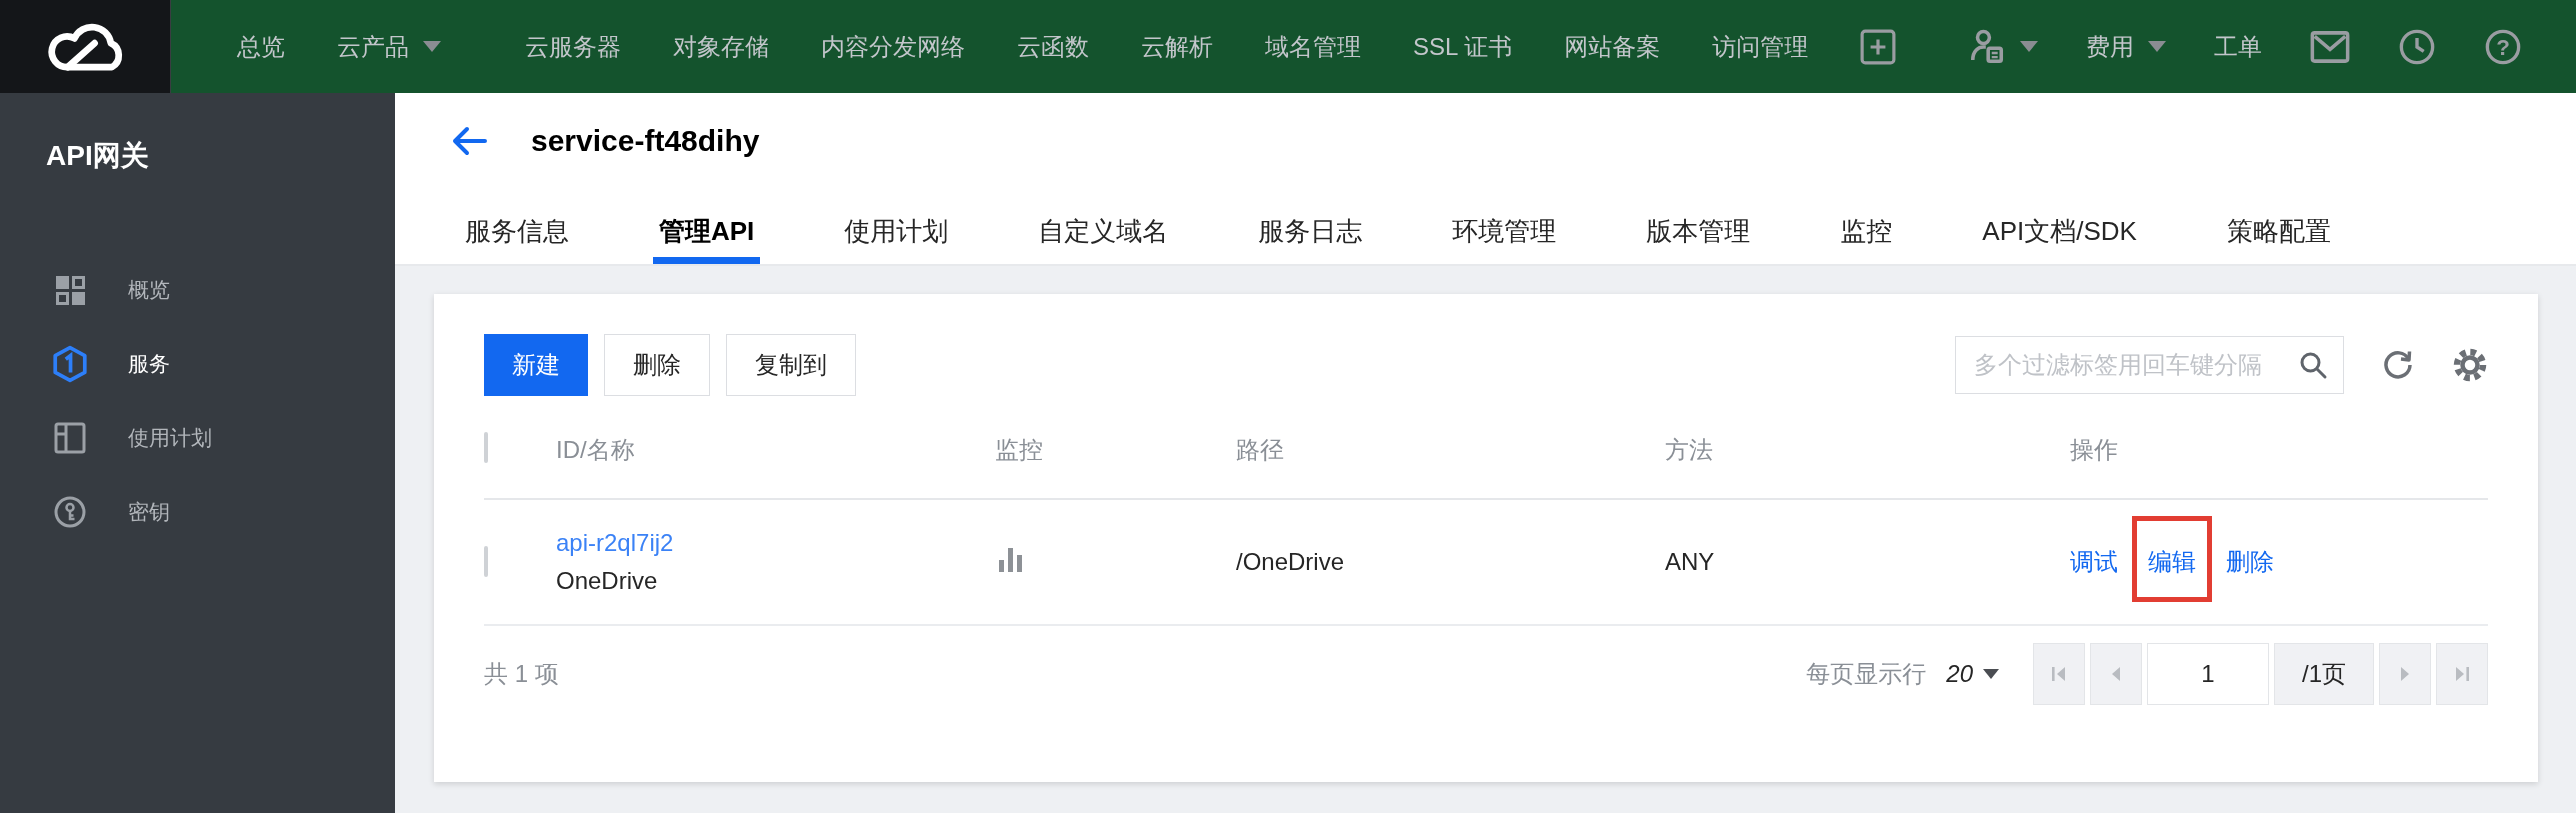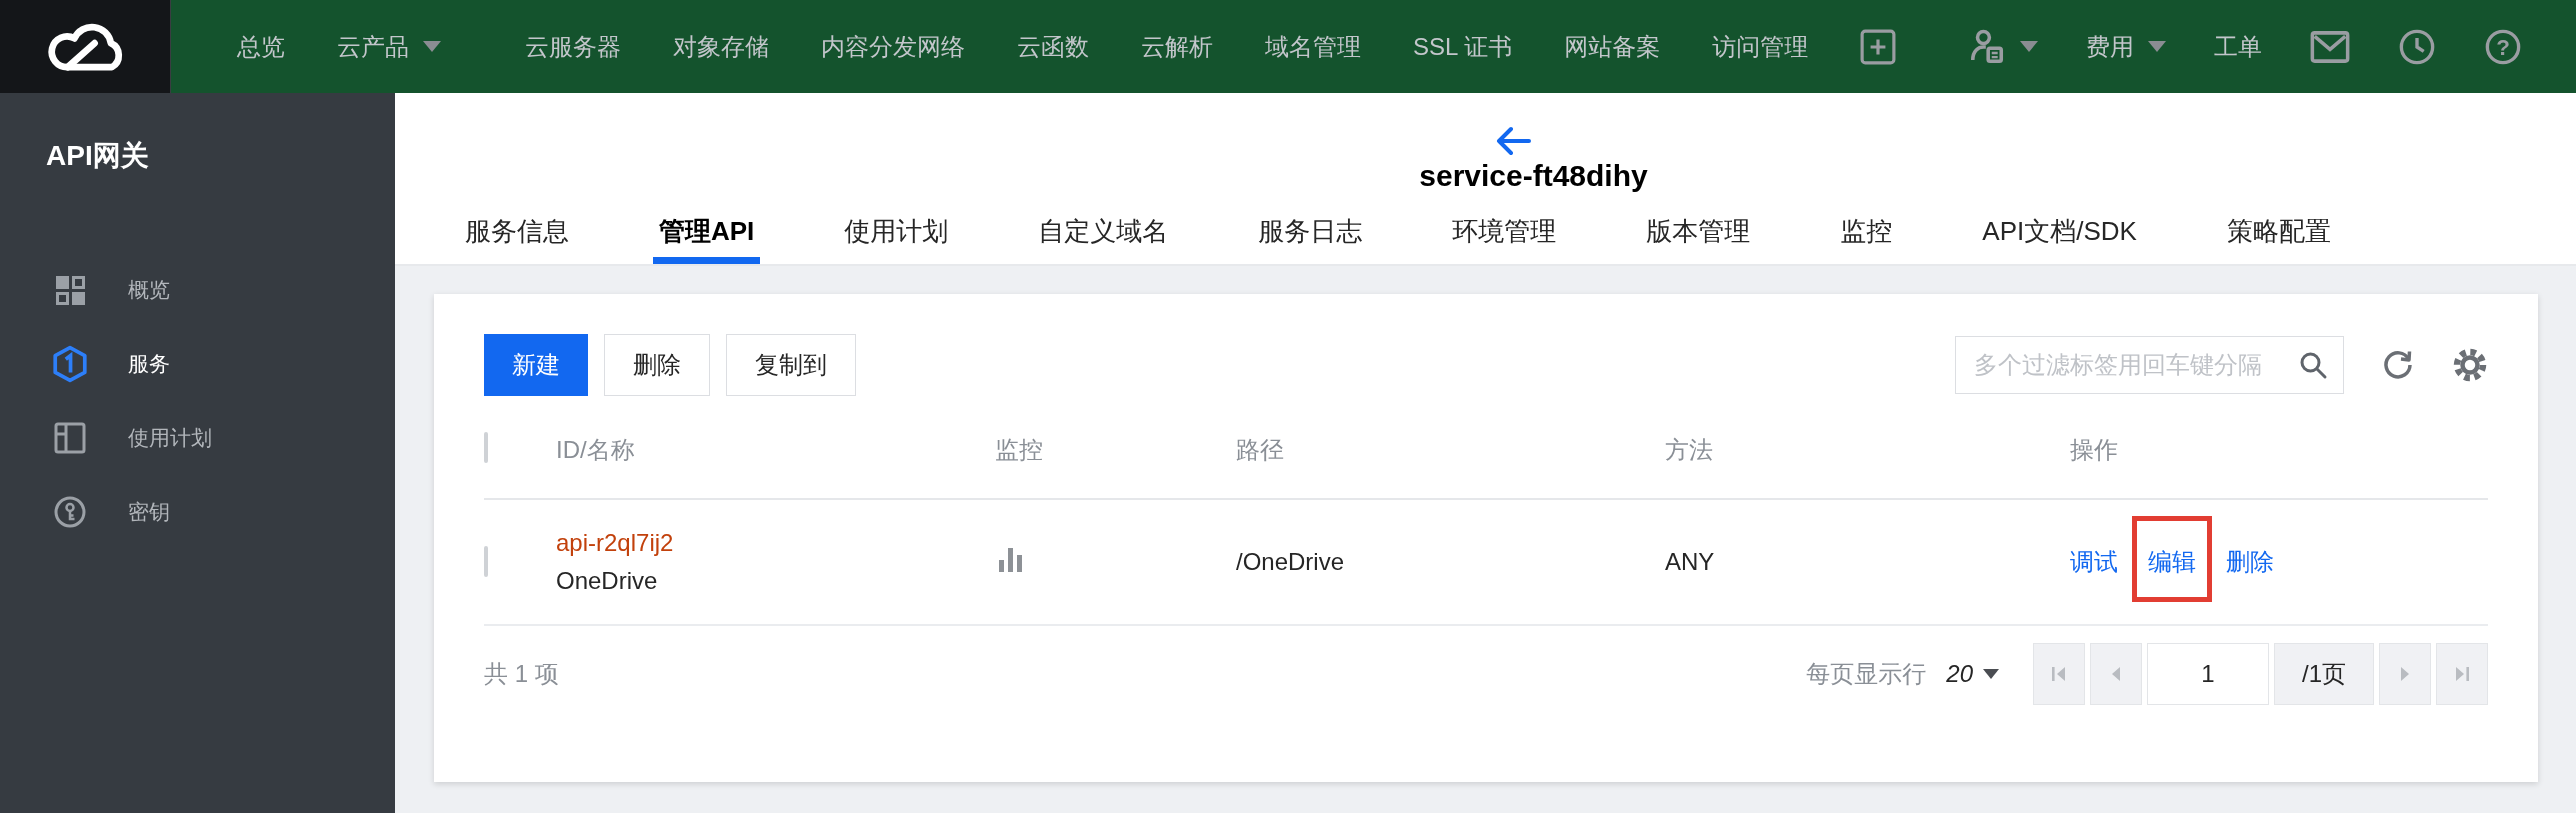--- a/index.html
+++ b/index.html
@@ -24,21 +24,21 @@
   .sidebar-title { color: #ffffff; font-size: 28px; font-weight: bold; padding: 44px 0 0 46px; }
   .side-nav { margin-top: 78px; }
   .side-item { display: flex; align-items: center; height: 74px; padding-left: 50px; color: #b2b6bb; font-size: 21px; cursor: pointer; }
   .side-item .s-ico { width: 40px; height: 40px; margin-right: 38px; display: flex; align-items: center; justify-content: center; color: #9ba0a6; }
   .side-item.active { color: #ffffff; }
   .side-item.active .s-ico { color: #2d7ff9; }
 
   
   .main { position: absolute; top: 93px; left: 395px; right: 0; bottom: 0; background: #eef0f3; }
   .page-header { position: relative; height: 173px; background: #fff; border-bottom: 2px solid #e7e9ec; }
-  .title-row { display: flex; align-items: center; padding: 30px 0 0 54px; flex-direction: column; }
+  .title-row { display: flex; align-items: center; padding: 30px 0 0 54px; }
   .back-btn { color: #1268f0; display: inline-flex; cursor: pointer; }
   .page-title { font-size: 30px; font-weight: bold; color: #000; margin-left: 42px; }
   .tabs { position: absolute; left: 70px; bottom: 0; display: flex; gap: 90px; font-size: 26px; color: #262626; height: 66px; align-items: center; }
   .tab { position: relative; height: 100%; display: flex; align-items: center; cursor: pointer; white-space: nowrap; }
   .tab.active { font-weight: bold; color: #000; }
   .tab.active::after { content: ""; position: absolute; left: -6px; right: -6px; bottom: 0; height: 7px; background: #1268f0; }
 
   .content { position: absolute; top: 175px; left: 0; right: 0; bottom: 0; }
   .card { position: absolute; left: 39px; top: 26px; width: 2104px; height: 488px; background: #fff; box-shadow: 0 2px 6px rgba(0,0,0,0.14); padding: 0 50px; }
 
@@ -58,21 +58,21 @@
   .tbl { margin-top: 38px; font-size: 24px; }
   .tbl-head { display: flex; align-items: flex-start; height: 66px; color: #8a8f96; border-bottom: 2px solid #e5e7ea; }
   .tbl-row { display: flex; align-items: center; height: 126px; border-bottom: 2px solid #eaecef; }
   .col-chk { width: 72px; flex: none; }
   .col-id { width: 439px; flex: none; }
   .col-mon { width: 241px; flex: none; }
   .col-path { width: 429px; flex: none; }
   .col-mth { width: 405px; flex: none; }
   .col-act { flex: 1; display: flex; align-items: center; }
   .checkbox { width: 34px; height: 34px; border: 2px solid #cfd2d6; border-radius: 3px; background: #fff; cursor: pointer; }
-  .id-cell .id-link { color: #c2410c; cursor: pointer; text-decoration: none; display: block; }
+  .id-cell .id-link { color: #3b82f6; cursor: pointer; text-decoration: none; display: block; }
   .id-cell .id-name { color: #262626; margin-top: 10px; }
   .cell-text { color: #262626; }
   .mon-ico { color: #8d9196; display: inline-flex; cursor: pointer; }
   .act-link { color: #1268f0; cursor: pointer; text-decoration: none; margin-right: 30px; }
   .anno-wrap { position: relative; display: inline-flex; }
   .anno-box { position: absolute; left: -16px; top: -30px; width: 80px; height: 86px; border: 5px solid #e23d32; pointer-events: none; }
 
   
   .tbl-footer { display: flex; align-items: center; height: 96px; font-size: 24px; }
   .total-text { color: #8a8f96; }

